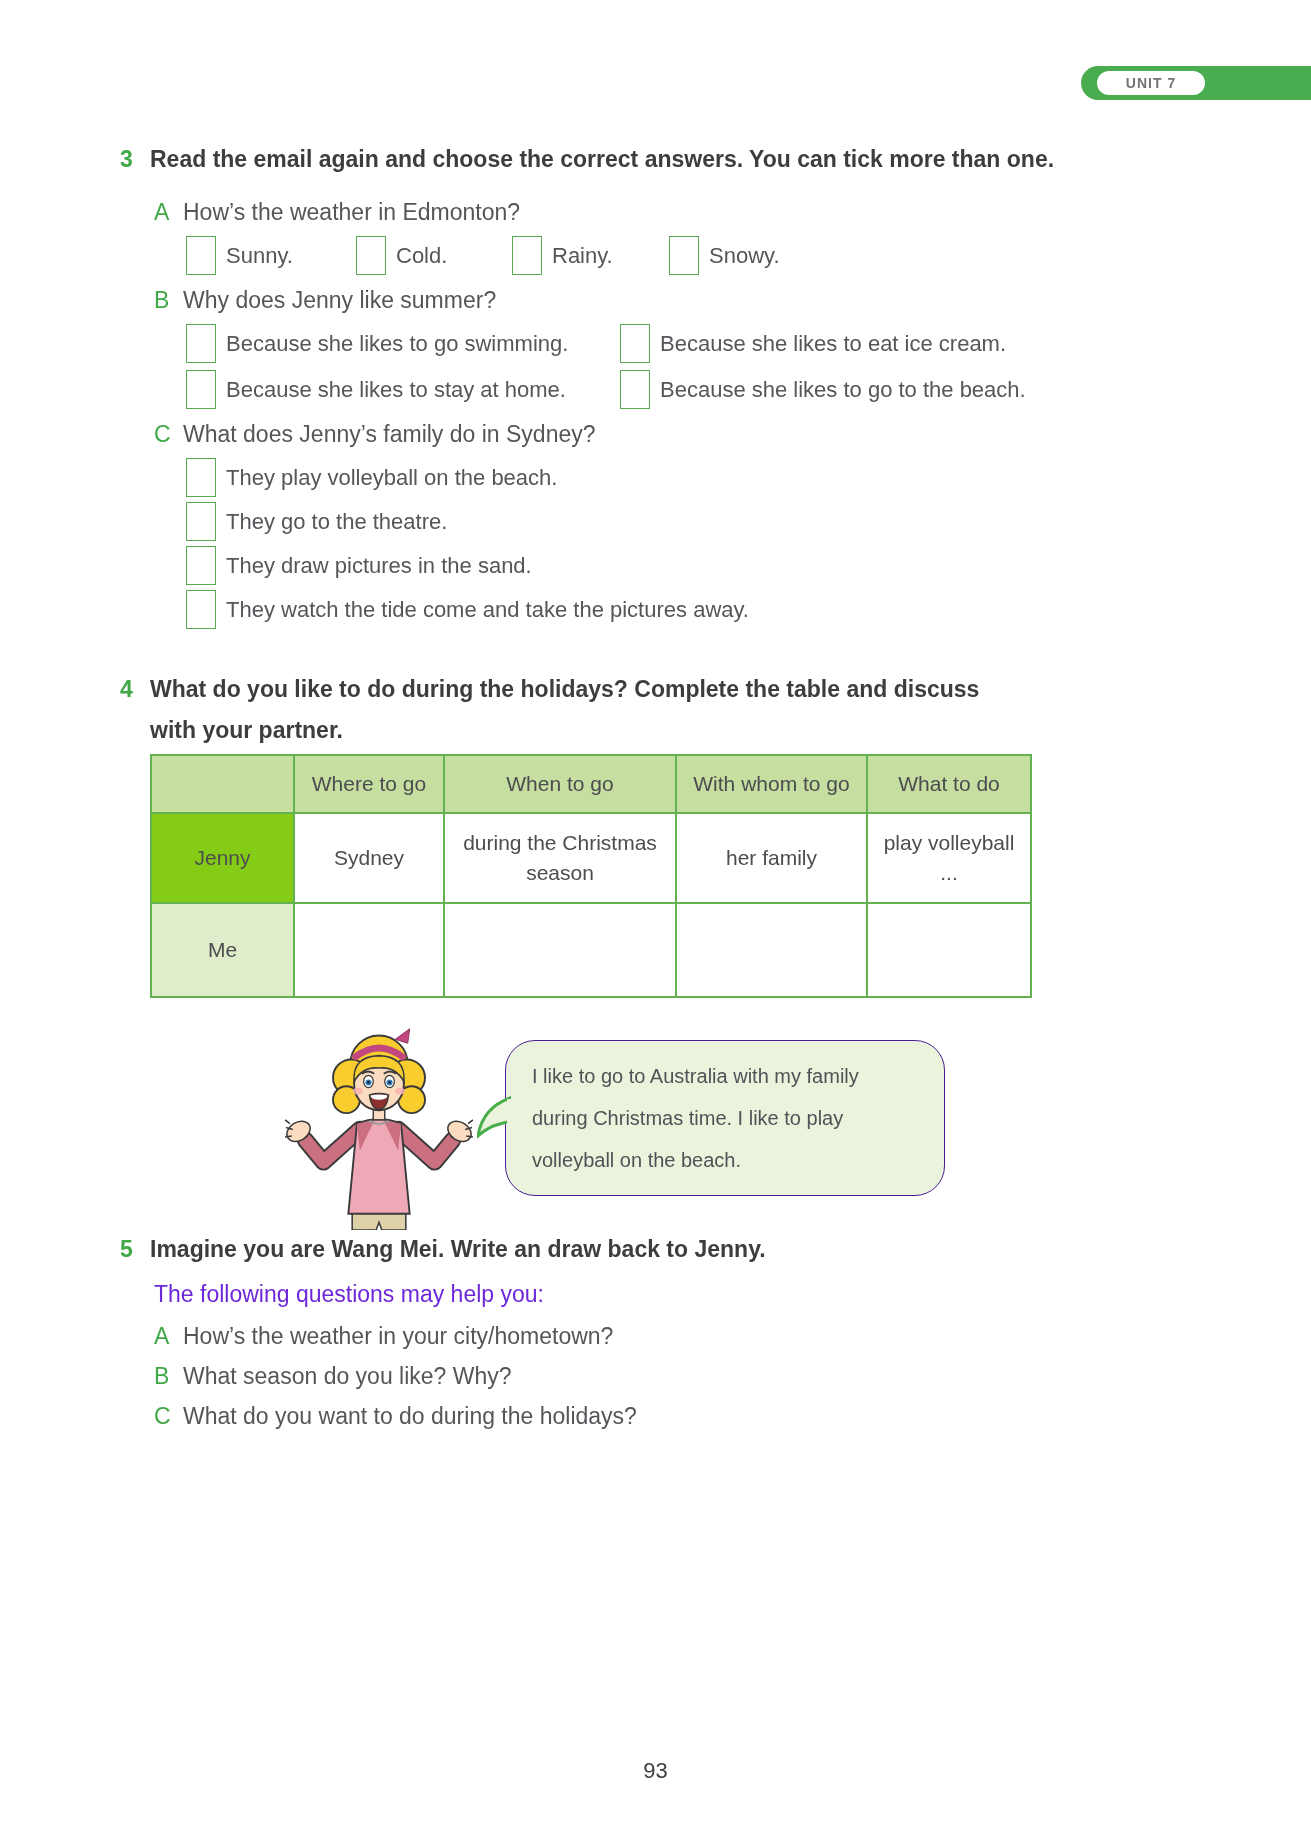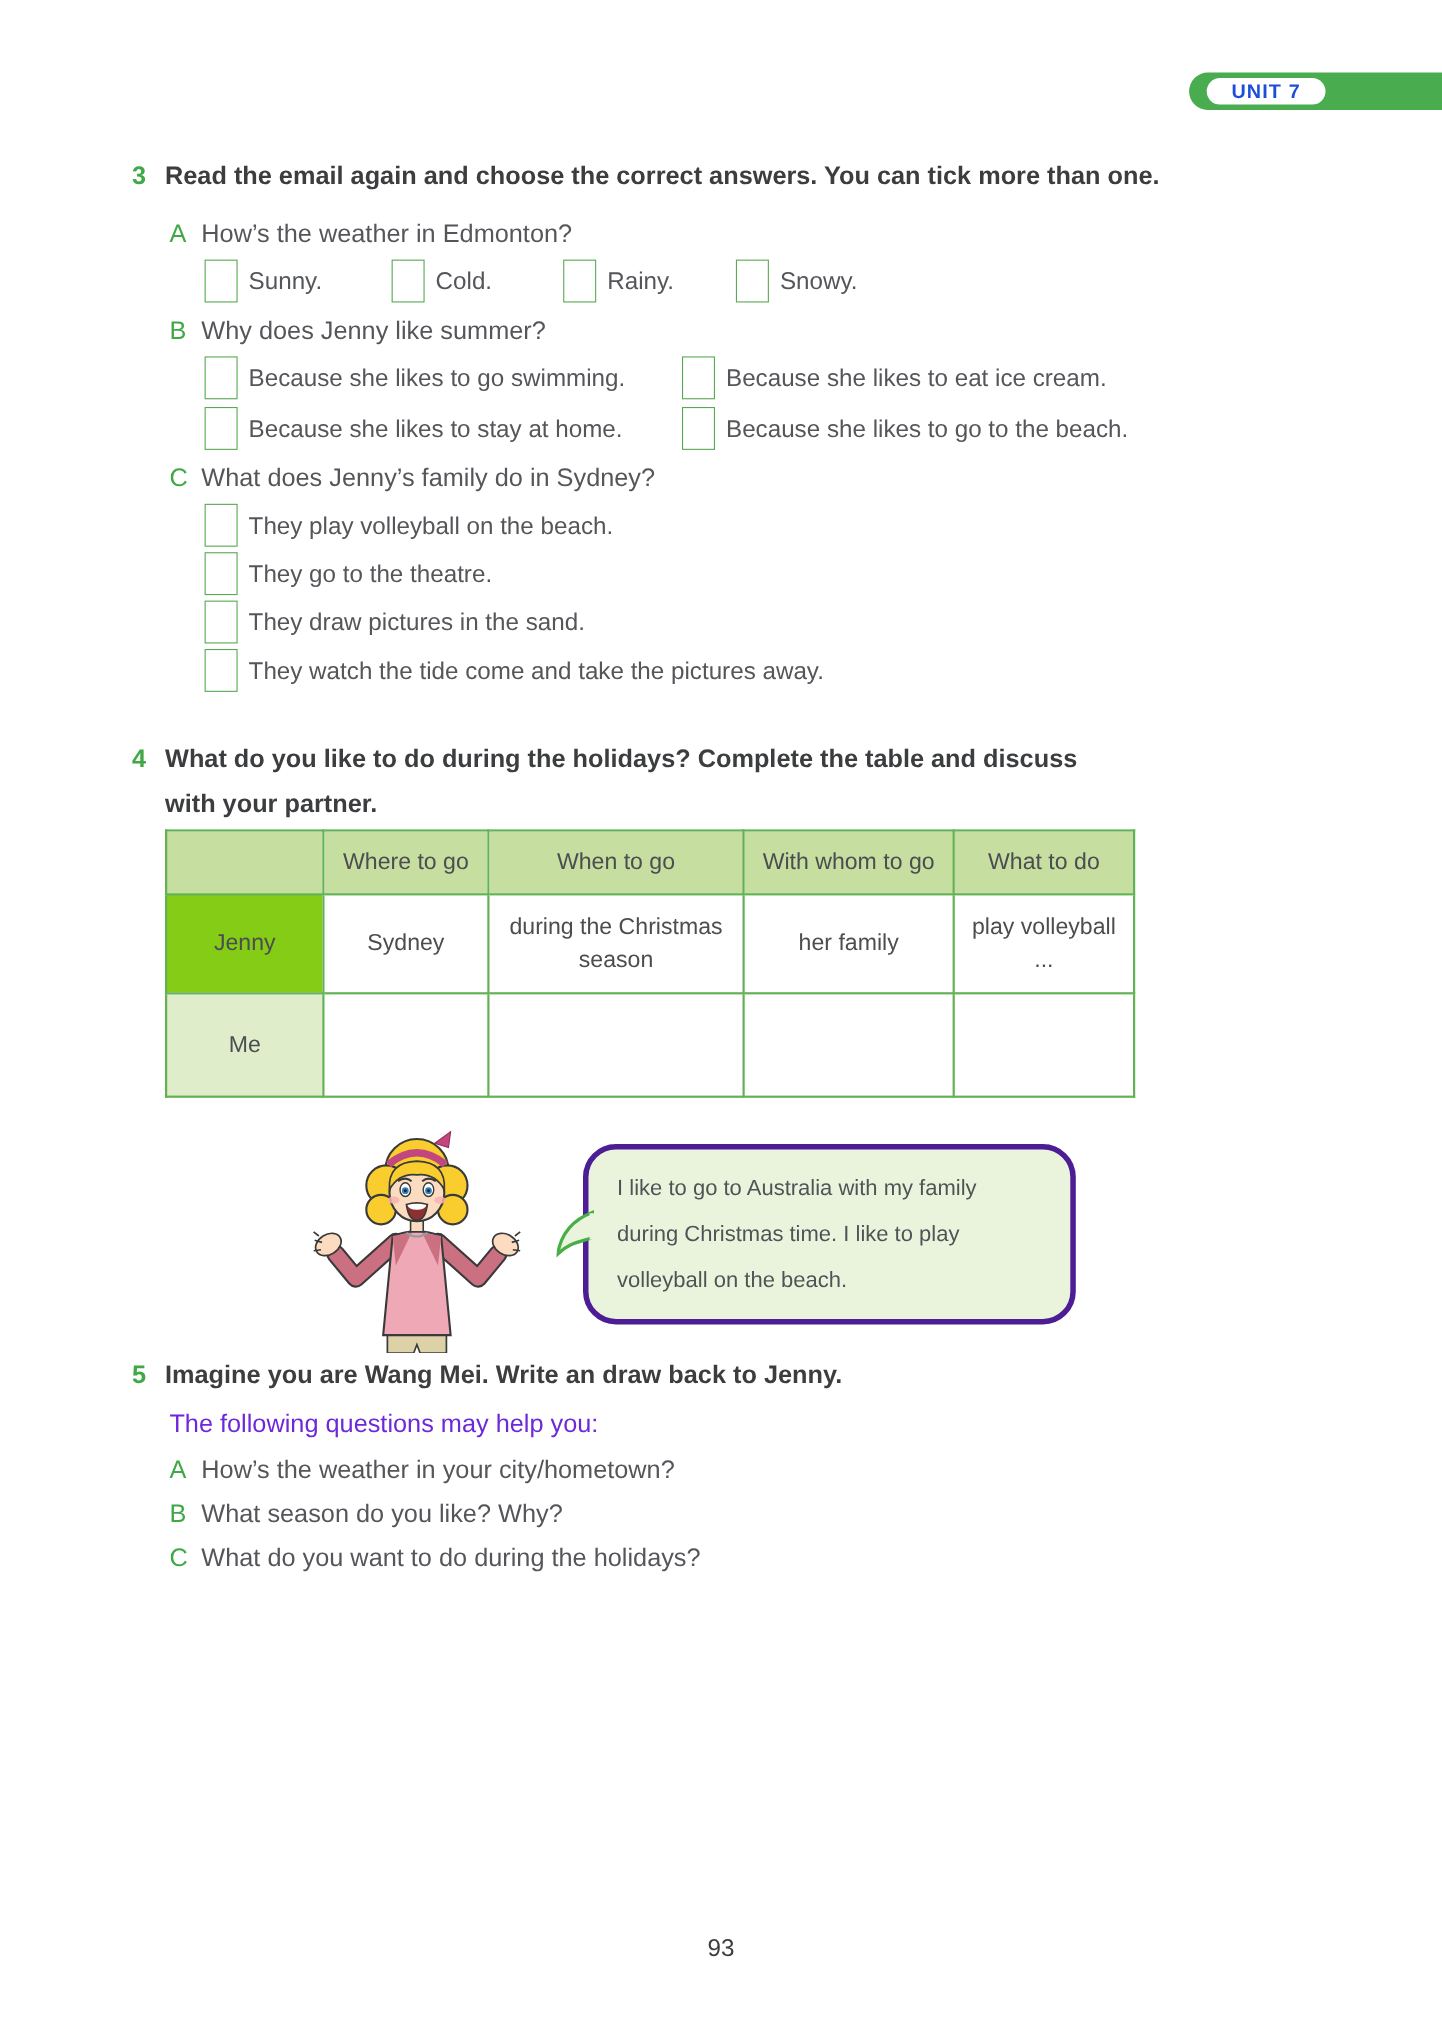--- a/index.html
+++ b/index.html
@@ -6,21 +6,21 @@
   .page {
     position:relative; width:1311px; height:1842px; background:#ffffff;
     font-family:"Liberation Sans", sans-serif; color:#55565a; overflow:hidden;
   }
 
   
   .unit-badge { position:absolute; top:66px; right:0; width:230px; height:34px;
     background:#49ac4e; border-radius:17px 0 0 17px; }
   .unit-badge-inner { position:absolute; left:16px; top:5px; width:108px; height:24px;
     background:#ffffff; border-radius:12px; display:flex; align-items:center; justify-content:center; }
-  .unit-badge-inner span { color:#1d4ed8; font-weight:700; font-size:18px; letter-spacing:1px; }
+  .unit-badge-inner span { color:#737373; font-weight:700; font-size:14px; letter-spacing:1px; }
 
   
   .q-title { display:flex; gap:14px; font-size:23px; font-weight:700; color:#3c3d3f; white-space:nowrap; }
   .q-num  { color:#41a847; flex:none; width:16px; }
   .part-q { display:flex; gap:11px; font-size:23px; color:#55565a; margin-left:34px; white-space:nowrap; }
   .part-letter { color:#41a847; flex:none; width:18px; }
 
   .q3 { position:absolute; left:120px; top:146px; width:940px; }
   .q3 .part-q { margin-top:12px; }
   .q3 .part-q.first { margin-top:26px; }
@@ -40,22 +40,22 @@
     border:2px solid #62b254; text-align:center; vertical-align:middle;
     font-size:21px; font-weight:400; color:#4c4d50; padding:4px 8px; line-height:1.45; overflow:hidden; }
   .holiday-table thead th { background:#c6de9f; height:48px; }
   .row-jenny td { height:80px; }
   .row-me td { height:84px; }
   .name-jenny { background:#84cc16; }
   .name-me { background:#dfedca; }
 
   
   .girl { position:absolute; left:283px; top:1024px; }
-  .bubble { position:absolute; left:530px; top:1040px; width:386px;
-    background:#eaf4dd; border:5px solid #4c1d95; border-radius:30px;
+  .bubble { position:absolute; left:505px; top:1040px; width:386px;
+    background:#eaf4dd; border:1px solid #4c1d95; border-radius:30px;
     padding:14px 26px; font-size:20px; color:#505356; }
   .bubble-line { line-height:42px; white-space:nowrap; }
   .bubble-tail { position:absolute; left:-29px; top:54px; }
 
   
   .q5 { position:absolute; left:120px; top:1236px; width:940px; }
   .hint { margin-left:34px; margin-top:18px; font-size:23px; color:#6d28d9; }
   .q5 .part-q { margin-top:13px; }
   .q5 .part-q.first { margin-top:15px; }
 

